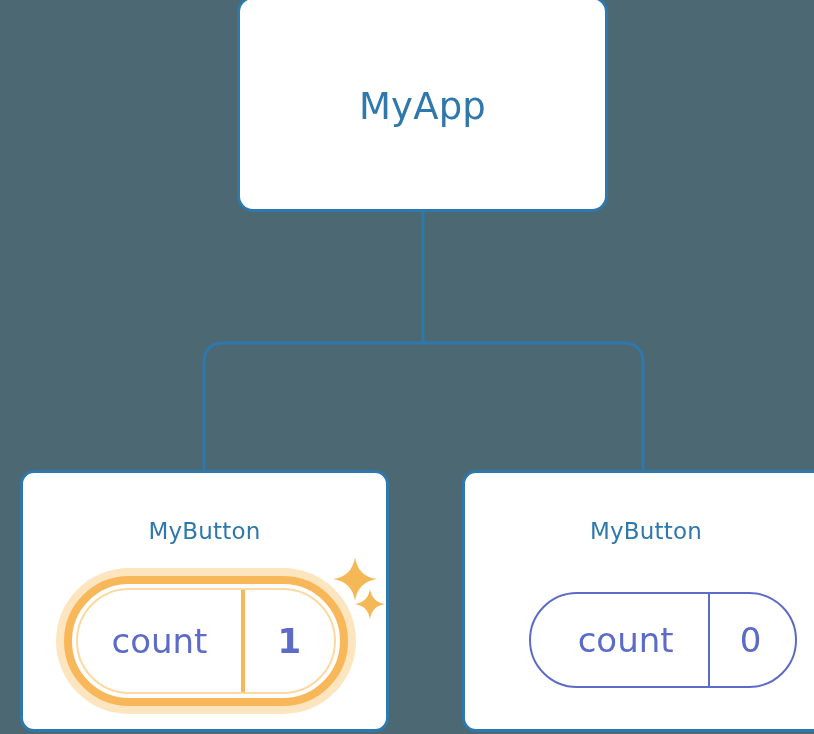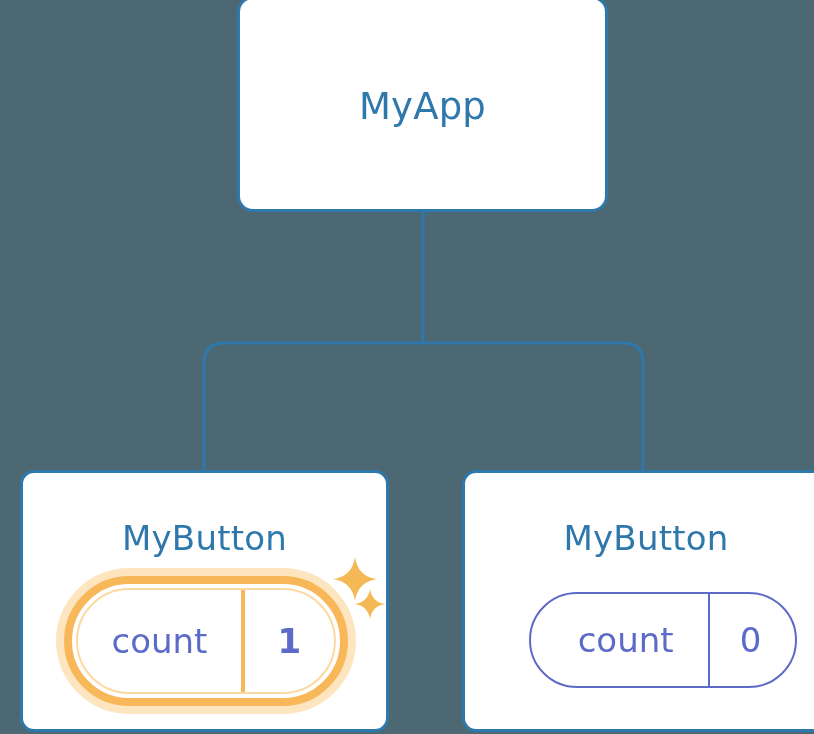--- a/index.html
+++ b/index.html
@@ -68,21 +68,21 @@
 
   .node-child {
     top: 470px;
     height: 262px;
   }
   .node-child.left  { left: 2px;   width: 369px; }
   .node-child.right { left: 444px; width: 368px; }
 
   .node-child .node-title {
     top: 515px;
-    font-size: 34px;
+    font-size: 23px;
   }
   .node-child.left  .node-title { top: 45px; }
   .node-child.right .node-title { top: 45px; }
 
   .pill {
     position: relative;
     display: flex;
     align-items: center;
     box-sizing: border-box;
     border-radius: 999px;

